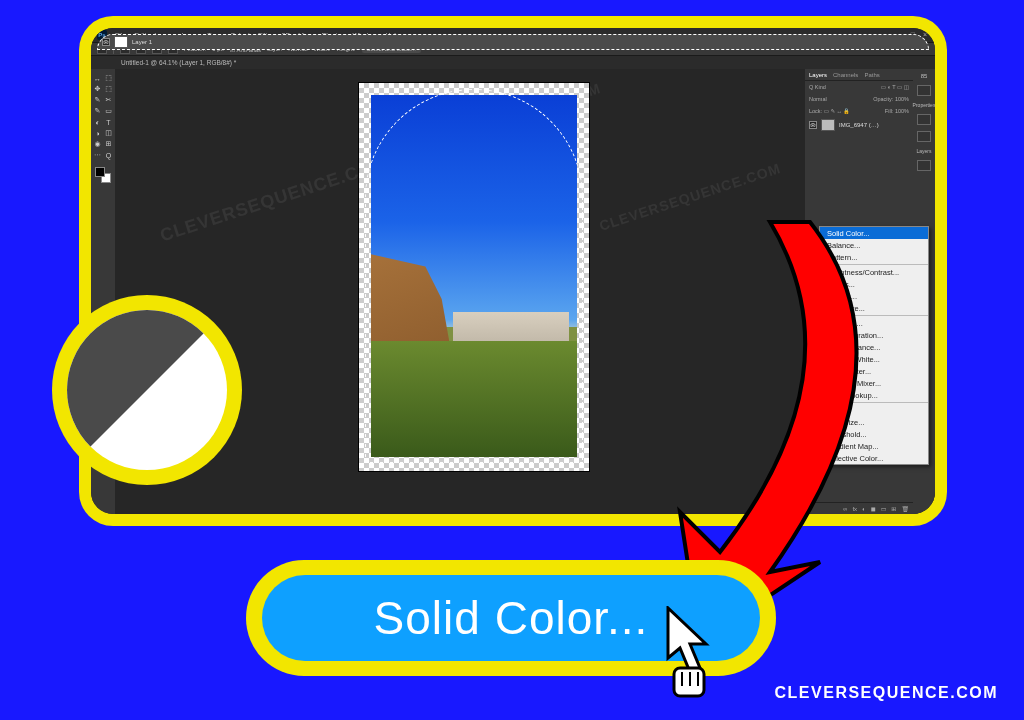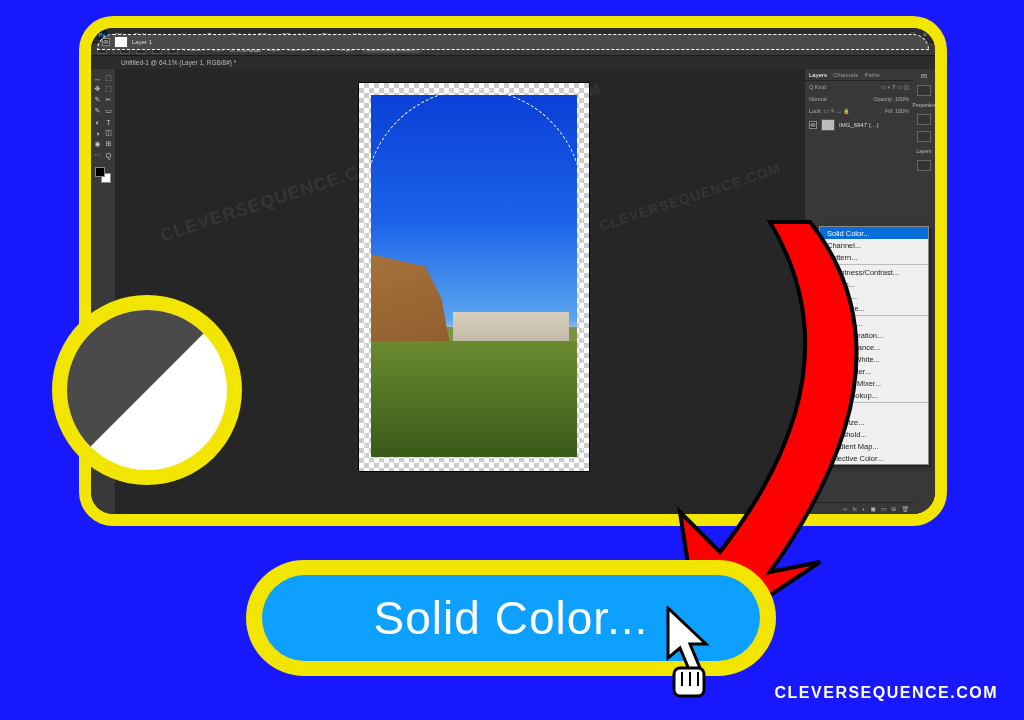--- a/index.html
+++ b/index.html
@@ -198,21 +198,21 @@
      <span style="font-size:5px;writing-mode:horizontal-tb">Properties</span>
      <span class="ic"></span>
      <span class="ic"></span>
      <span style="font-size:5px">Layers</span>
      <span class="ic"></span>
     </div>
    </div>
   </div>
   <div class="ctx">
    <div class="it hl">Solid Color...</div>
-   <div class="it">Channel...</div>
+   <div class="it">Balance...</div>
    <div class="it">Pattern...</div>
    <hr>
    <div class="it">Brightness/Contrast...</div>
    <div class="it">Levels...</div>
    <div class="it">Curves...</div>
    <div class="it">Exposure...</div>
    <hr>
    <div class="it">Vibrance...</div>
    <div class="it">Hue/Saturation...</div>
    <div class="it">Color Balance...</div>

